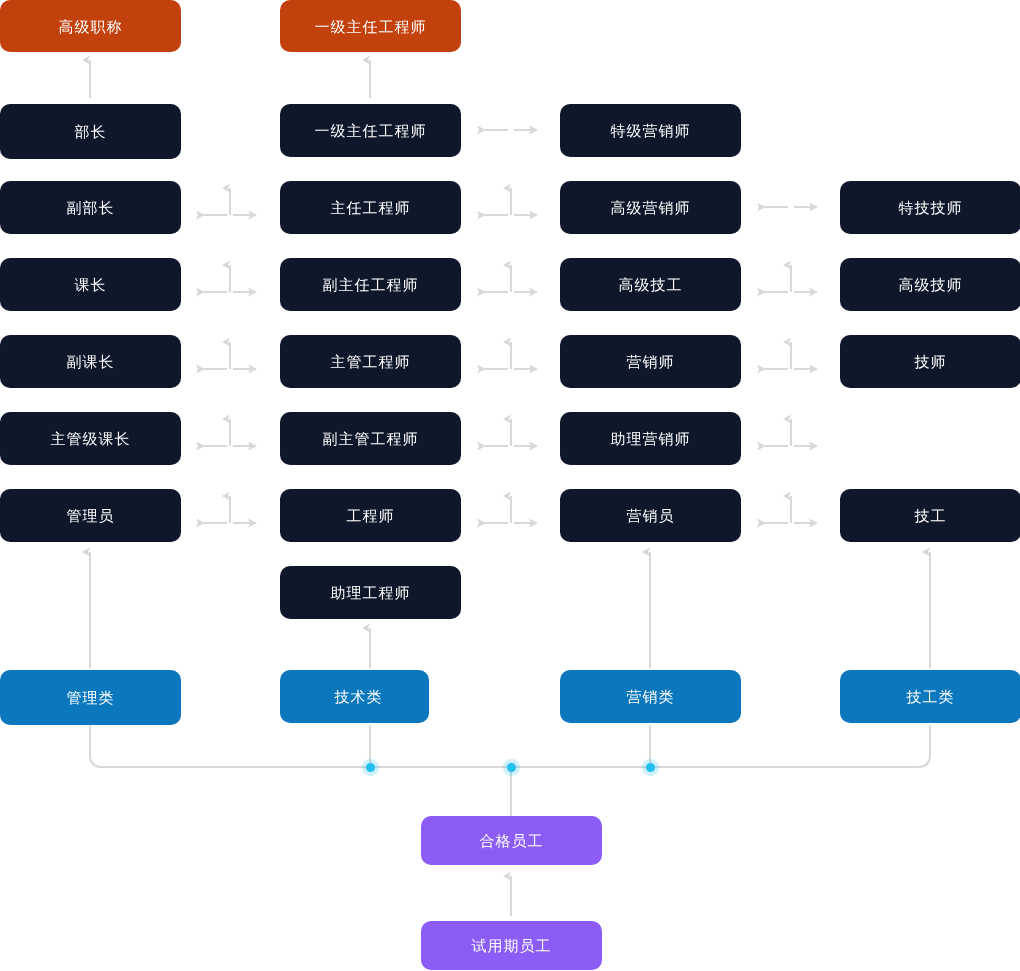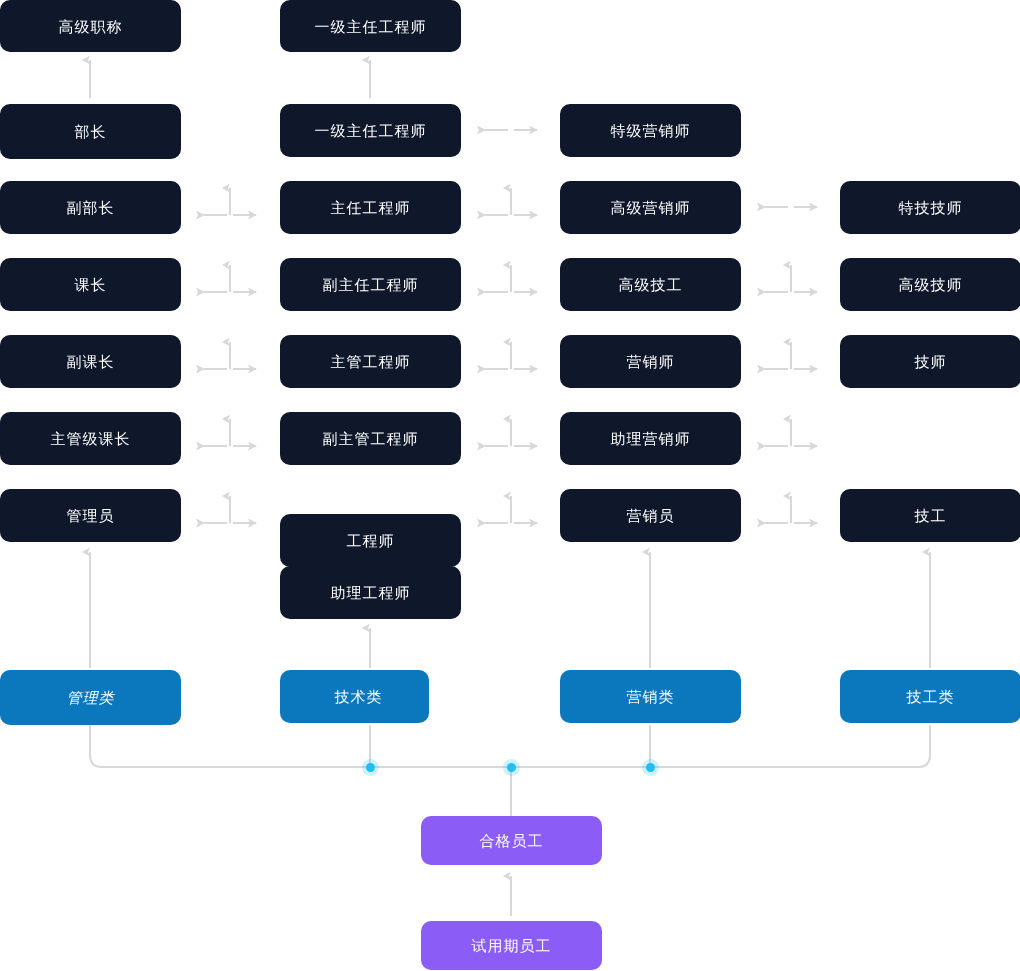--- a/index.html
+++ b/index.html
@@ -26,21 +26,21 @@
     justify-content: center;
     box-sizing: border-box;
     border-radius: 10px;
     color: #ffffff;
     font-size: 15px;
     letter-spacing: 1px;
     line-height: 1;
     text-align: center;
     user-select: none;
   }
-  .node.lvl-top    { background: #0f172a; }
+  .node.lvl-top    { background: #c2410c; }
   .node.lvl-main   { background: #0f172a; }
   .node.lvl-cat    { background: #0b77bd; }
   .node.lvl-entry  { background: #8b5cf6; }
 
   
   .conn {
     position: absolute;
     pointer-events: none;
   }
   .dot {
@@ -192,21 +192,21 @@
   </div>
   <div class="node lvl-main" style="left:0px; top:335px; width:181px; height:53px;text-align:right;">
     <span>副课长</span>
   </div>
   <div class="node lvl-main" style="left:0px; top:412px; width:181px; height:53px;">
     <span>主管级课长</span>
   </div>
   <div class="node lvl-main" style="left:0px; top:489px; width:181px; height:53px;justify-content:center;">
     <span>管理员</span>
   </div>
-  <div class="node lvl-cat" style="left:0px; top:670px; width:181px; height:55px;font-style:italic;">
+  <div class="node lvl-cat" style="left:0px; top:670px; width:181px; height:55px;">
     <span>管理类</span>
   </div>
 
   <div class="node lvl-top" style="left:280px; top:0px; width:181px; height:52px;">
     <span>一级主任工程师</span>
   </div>
   <div class="node lvl-main" style="left:280px; top:104px; width:181px; height:53px;">
     <span>一级主任工程师</span>
   </div>
   <div class="node lvl-main" style="left:280px; top:181px; width:181px; height:53px;">
@@ -214,21 +214,21 @@
   </div>
   <div class="node lvl-main" style="left:280px; top:258px; width:181px; height:53px;">
     <span>副主任工程师</span>
   </div>
   <div class="node lvl-main" style="left:280px; top:335px; width:181px; height:53px;">
     <span>主管工程师</span>
   </div>
   <div class="node lvl-main" style="left:280px; top:412px; width:181px; height:53px;">
     <span>副主管工程师</span>
   </div>
-  <div class="node lvl-main" style="left:280px; top:514px; width:181px; height:53px;">
+  <div class="node lvl-main" style="left:280px; top:489px; width:181px; height:53px;">
     <span>工程师</span>
   </div>
   <div class="node lvl-main" style="left:280px; top:566px; width:181px; height:53px;">
     <span>助理工程师</span>
   </div>
   <div class="node lvl-cat" style="left:280px; top:670px; width:149px; height:53px;padding-left:8px;">
     <span>技术类</span>
   </div>
 
   <div class="node lvl-main" style="left:560px; top:104px; width:181px; height:53px;">

